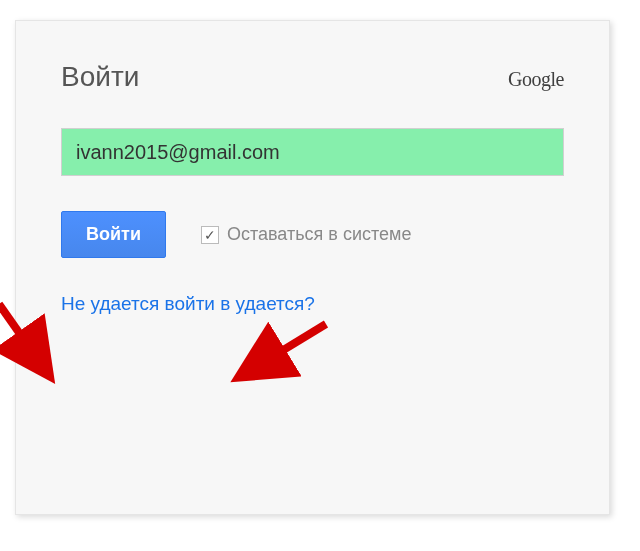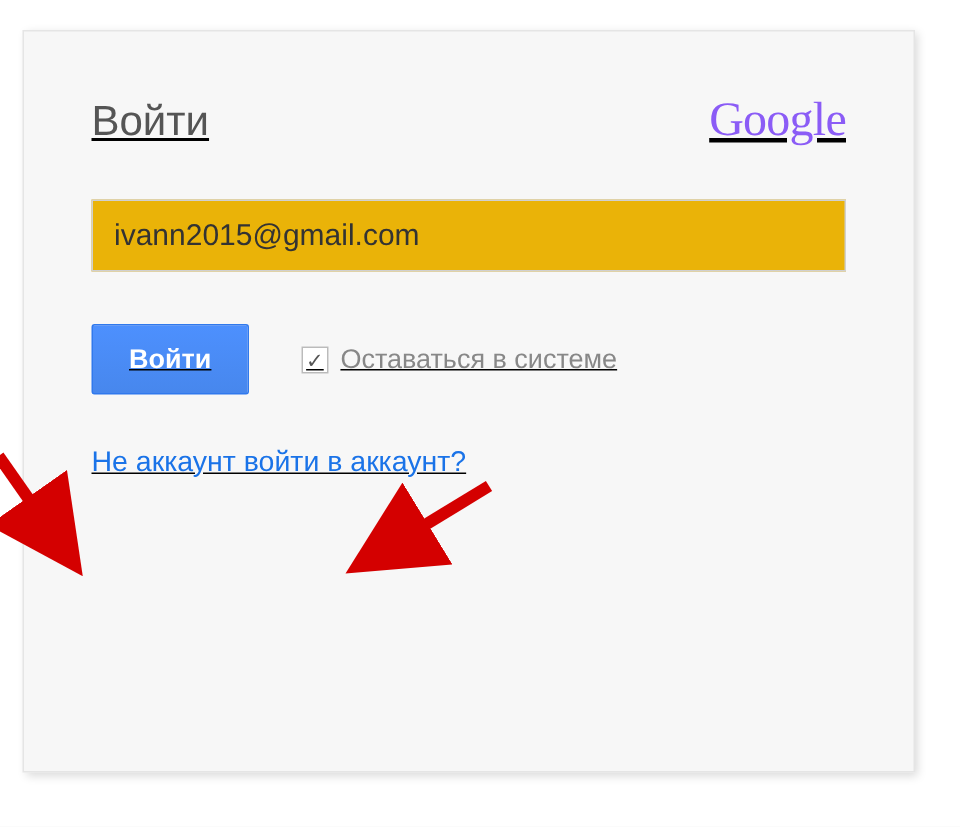--- a/index.html
+++ b/index.html
@@ -16,55 +16,54 @@
       position: relative;
     }
     .login-card {
       background: #f7f7f7;
       border: 1px solid #e5e5e5;
       box-shadow: 2px 2px 6px rgba(0,0,0,0.15);
       padding: 40px 45px 40px 45px;
       width: 595px;
       height: 495px;
       position: relative;
-      text-decoration: underline;
     }
     .card-header {
       display: flex;
       justify-content: space-between;
       align-items: baseline;
       margin-bottom: 35px;
     }
     .header-title {
       font-size: 28px;
       color: #555;
       font-weight: normal;
     }
     .brand-logo {
       font-family: Georgia, 'Times New Roman', serif;
-      font-size: 32px;
-      color: #8b5cf6;
+      font-size: 20px;
+      color: #404040;
       font-weight: normal;
       letter-spacing: -0.5px;
     }
     .field-group {
       margin-bottom: 25px;
     }
     .field-label {
       display: block;
       font-size: 19px;
       font-weight: bold;
       color: #222;
       margin-bottom: 10px;
     }
     .text-input {
       width: 100%;
       height: 48px;
       border: 1px solid #d0d0d0;
-      background: #eab308;
+      background: #86efac;
       font-size: 20px;
       padding: 0 14px;
       color: #333;
       outline: none;
     }
     .password-input {
       font-size: 22px;
       letter-spacing: 2px;
       font-family: Arial, sans-serif;
     }
@@ -145,21 +144,21 @@
     <button class="signin-button">Войти</button>
     <div class="stay-signed">
       <div class="checkbox-box">
         <span>✓</span>
       </div>
       <span class="stay-label">Оставаться в системе</span>
     </div>
   </div>
 
   <div class="help-link-row">
-    <a class="help-link" href="#">Не аккаунт войти в аккаунт?</a>
+    <a class="help-link" href="#">Не удается войти в удается?</a>
   </div>
 
   <div class="arrow" style="left:-25px; top:275px;">
     <svg width="75" height="95" viewBox="0 0 75 95">
       <defs>
         <marker id="ah1" markerWidth="8" markerHeight="8" refX="6" refY="4" orient="auto">
           <polygon points="0 0, 8 4, 0 8" fill="#d40000"></polygon>
         </marker>
       </defs>
       <line x1="8" y1="8" x2="55" y2="75" stroke="#d40000" stroke-width="8" marker-end="url(#ah1)"></line>

